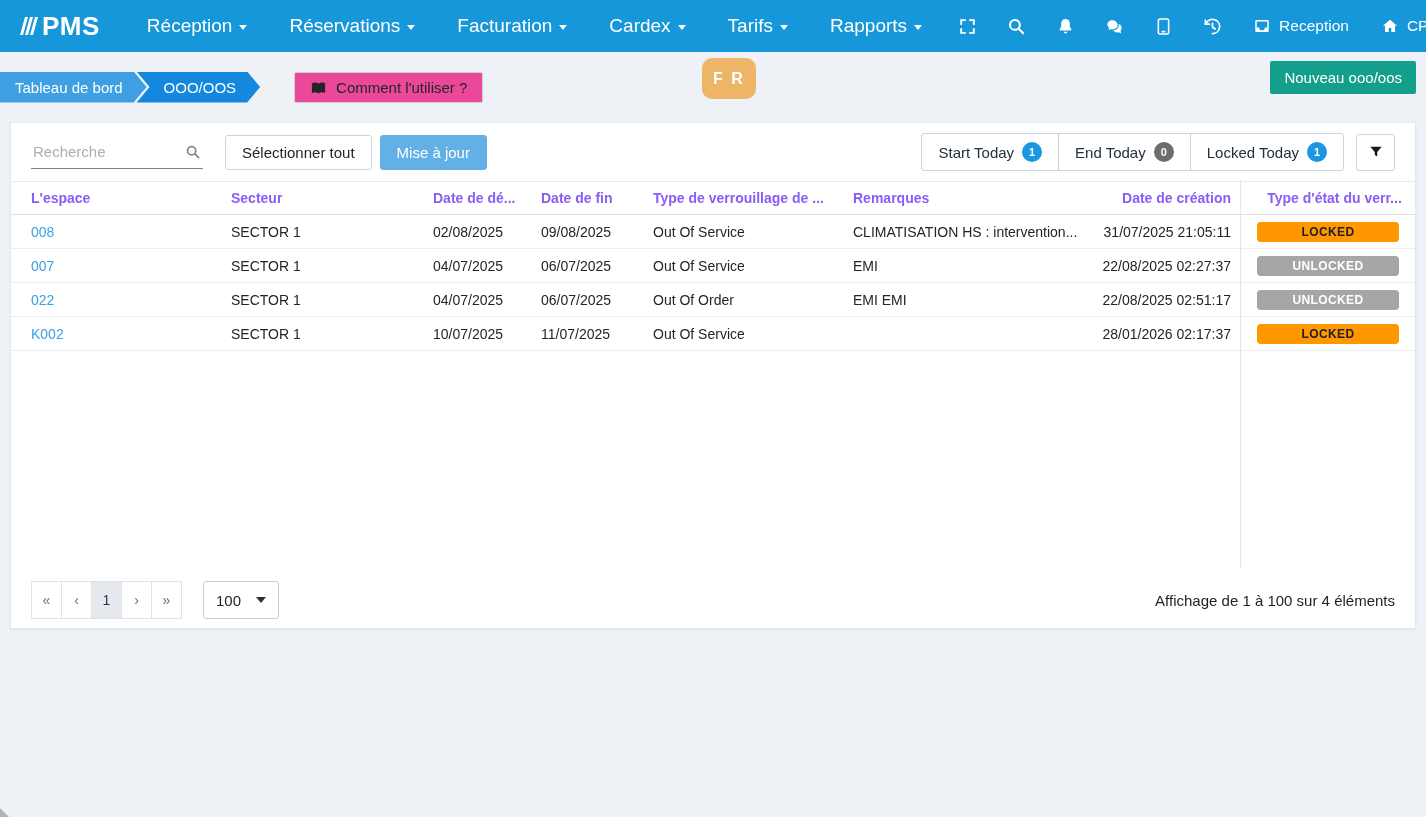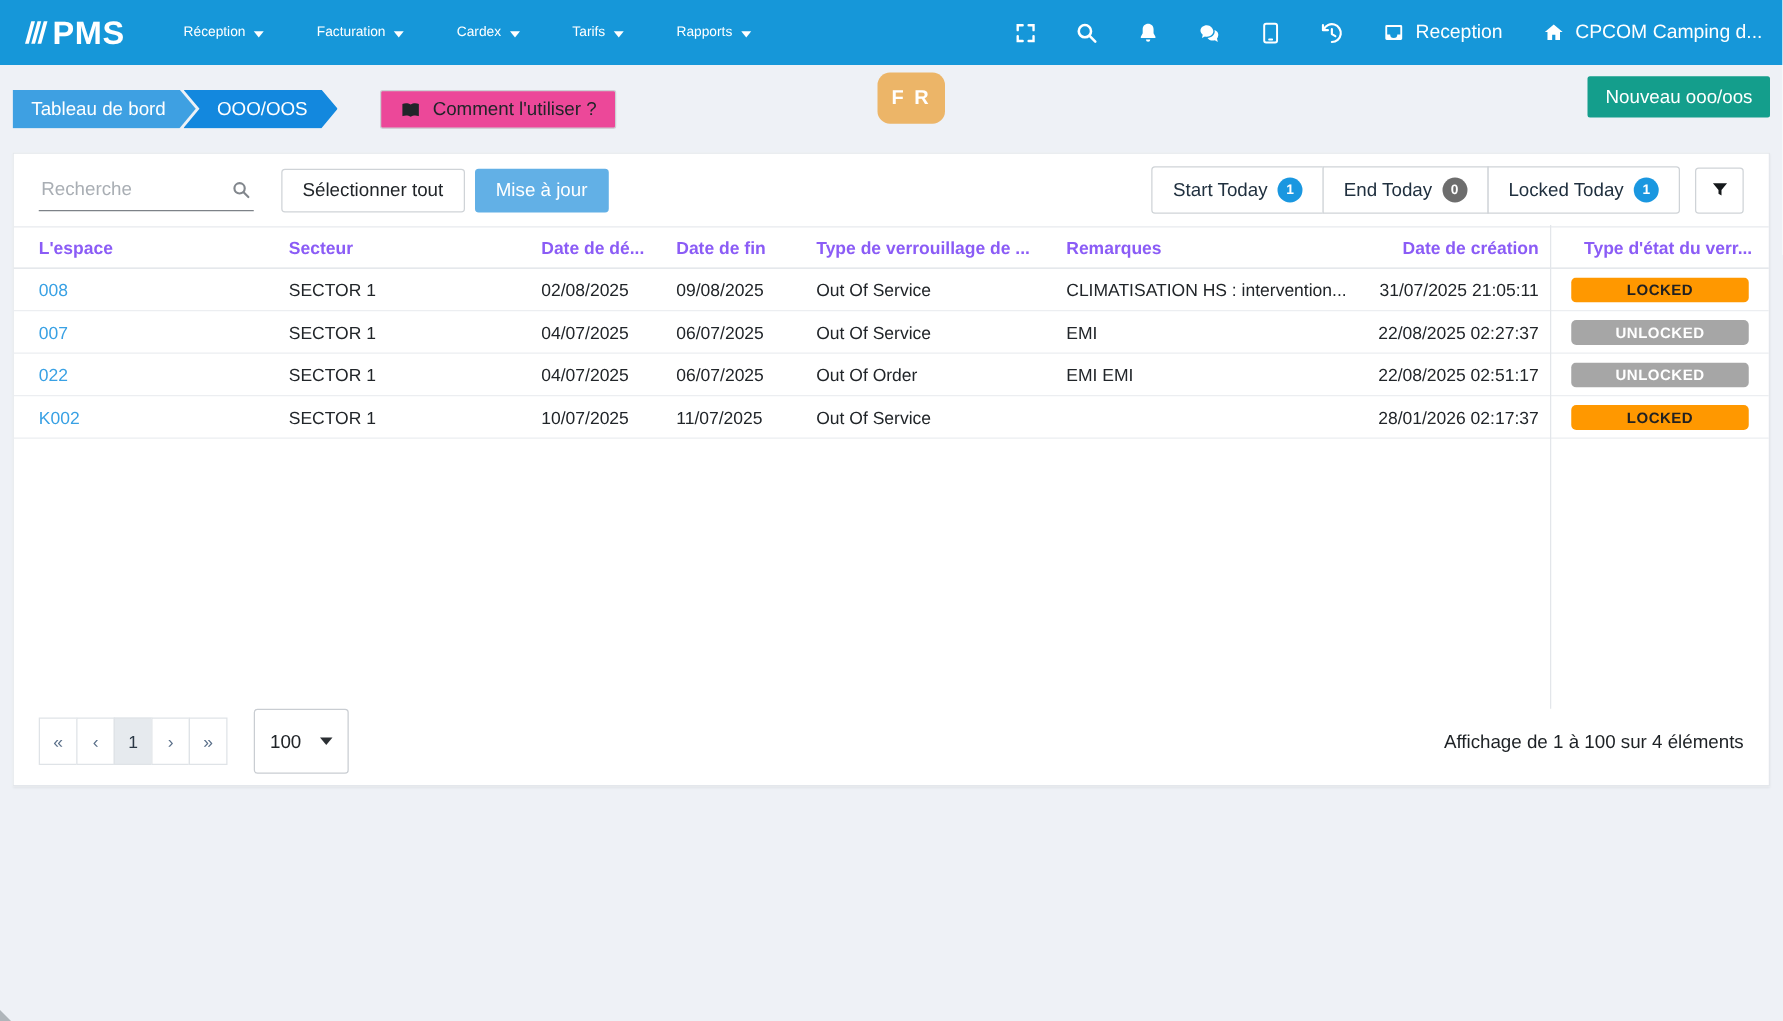--- a/index.html
+++ b/index.html
@@ -17,30 +17,30 @@
     -webkit-font-smoothing:antialiased;
   }
   svg{display:block;}
 
   
   .navbar{height:52px; background:var(--navbar); display:flex; align-items:center; color:#fff;}
   .logo{display:flex; align-items:center; margin-left:16px; margin-right:26px; cursor:pointer;}
   .logo-glyph{width:24px; height:26px; margin-right:2px;}
   .logo-text{font-size:26px; font-weight:bold; letter-spacing:.5px;}
   .nav-menus{display:flex; align-items:center; height:100%;}
-  .menu-item{display:flex; align-items:center; gap:7px; padding:0 21px; height:100%; font-size:11px; cursor:pointer; white-space:nowrap;}
+  .menu-item{display:flex; align-items:center; gap:7px; padding:0 21px; height:100%; font-size:19px; cursor:pointer; white-space:nowrap;}
   .caret{width:0; height:0; border-left:4.5px solid transparent; border-right:4.5px solid transparent; border-top:5px solid #fff; margin-top:2px;}
   .nav-right{display:flex; align-items:center; margin-left:auto; height:100%;}
   .icon-btn{padding:0 15px; height:100%; display:flex; align-items:center; cursor:pointer;}
   .icon-btn svg{width:19px; height:19px;}
   .nav-label{display:flex; align-items:center; gap:8px; padding:0 16px; font-size:15.5px; cursor:pointer; white-space:nowrap;}
   .nav-label svg{width:18px; height:18px;}
 
   
-  .page-header{position:relative; height:70px; display:flex; align-items:center; padding-left:10px;}
+  .page-header{position:relative; height:70px; display:flex; align-items:center; }
   .crumb{height:31px; line-height:31px; color:#fff; font-size:15px; cursor:pointer; white-space:nowrap;}
   .crumb.first{background:var(--breadcrumb-light); padding:0 24px 0 15px;
     clip-path:polygon(0 0, calc(100% - 13px) 0, 100% 50%, calc(100% - 13px) 100%, 0 100%);}
   .crumb.second{background:var(--breadcrumb-dark); padding:0 24px 0 27px; margin-left:-10px;
     clip-path:polygon(0 0, calc(100% - 13px) 0, 100% 50%, calc(100% - 13px) 100%, 0 100%, 13px 50%);}
   .help-btn{display:flex; align-items:center; gap:9px; margin-left:34px; background:#ec4899; border:1px solid #ccd0d4;
     border-radius:2px; padding:6px 15px; font-size:15px; color:#212529; cursor:pointer;}
   .help-btn svg{width:17px; height:17px;}
   .lang-badge{position:absolute; left:686px; top:6px; width:54px; height:41px; background:var(--language-badge-bg);
     border-radius:10px; color:#fff; font-size:16px; font-weight:bold; letter-spacing:2px;
@@ -89,21 +89,21 @@
   .status-badge.unlocked{background:var(--badge-gray); color:#fff;}
   .v-divider{position:absolute; left:1229px; top:57px; width:1px; height:387px; background:#e3e6ea;}
 
   
   .pagination{position:absolute; left:20px; right:20px; bottom:9px; display:flex; align-items:center;}
   .pager{display:flex;}
   .page-btn{min-width:31px; height:38px; border:1px solid #dfe3e7; background:#fff; color:#5b708a; font-size:14px;
     display:flex; align-items:center; justify-content:center; margin-left:-1px; cursor:pointer; padding:0 6px;}
   .page-btn:first-child{margin-left:0;}
   .page-btn.active{background:#e6eaee; color:#2b3845;}
-  .page-size{margin-left:21px; width:76px; height:52px; border:1px solid #c9cdd2; border-radius:3px;
+  .page-size{margin-left:21px; width:76px; height:38px; border:1px solid #c9cdd2; border-radius:3px;
     display:flex; align-items:center; justify-content:space-between; padding:0 12px; font-size:15px; color:#212529; cursor:pointer; background:#fff;}
   .chevron-down{width:0; height:0; border-left:5px solid transparent; border-right:5px solid transparent; border-top:6px solid #2b2f33;}
   .summary{margin-left:auto; font-size:15px; color:#1d2125;}
 
   .corner-artifact{position:fixed; left:0; bottom:0; width:0; height:0;
     border-left:9px solid #9aa0a6; border-top:9px solid transparent; opacity:.75;}
 </style>
 </head>
 <body>
 
@@ -112,20 +112,24 @@
     <svg class="logo-glyph" viewBox="0 0 24 26" fill="#fff">
       <path d="M9 4h3L7 22H4z"></path>
         <path d="M14 4h3l-5 18H9z"></path>
         <path d="M19 4h3l-5 18h-3z"></path>
     </svg>
     <span class="logo-text">PMS</span>
   </div>
   <nav class="nav-menus">
     <div class="menu-item">
         <span>Réception</span>
+        <span class="caret"></span>
+      </div>
+    <div class="menu-item">
+        <span>Réservations</span>
         <span class="caret"></span>
       </div>
     <div class="menu-item">
         <span>Facturation</span>
         <span class="caret"></span>
       </div>
     <div class="menu-item">
         <span>Cardex</span>
         <span class="caret"></span>
       </div>

